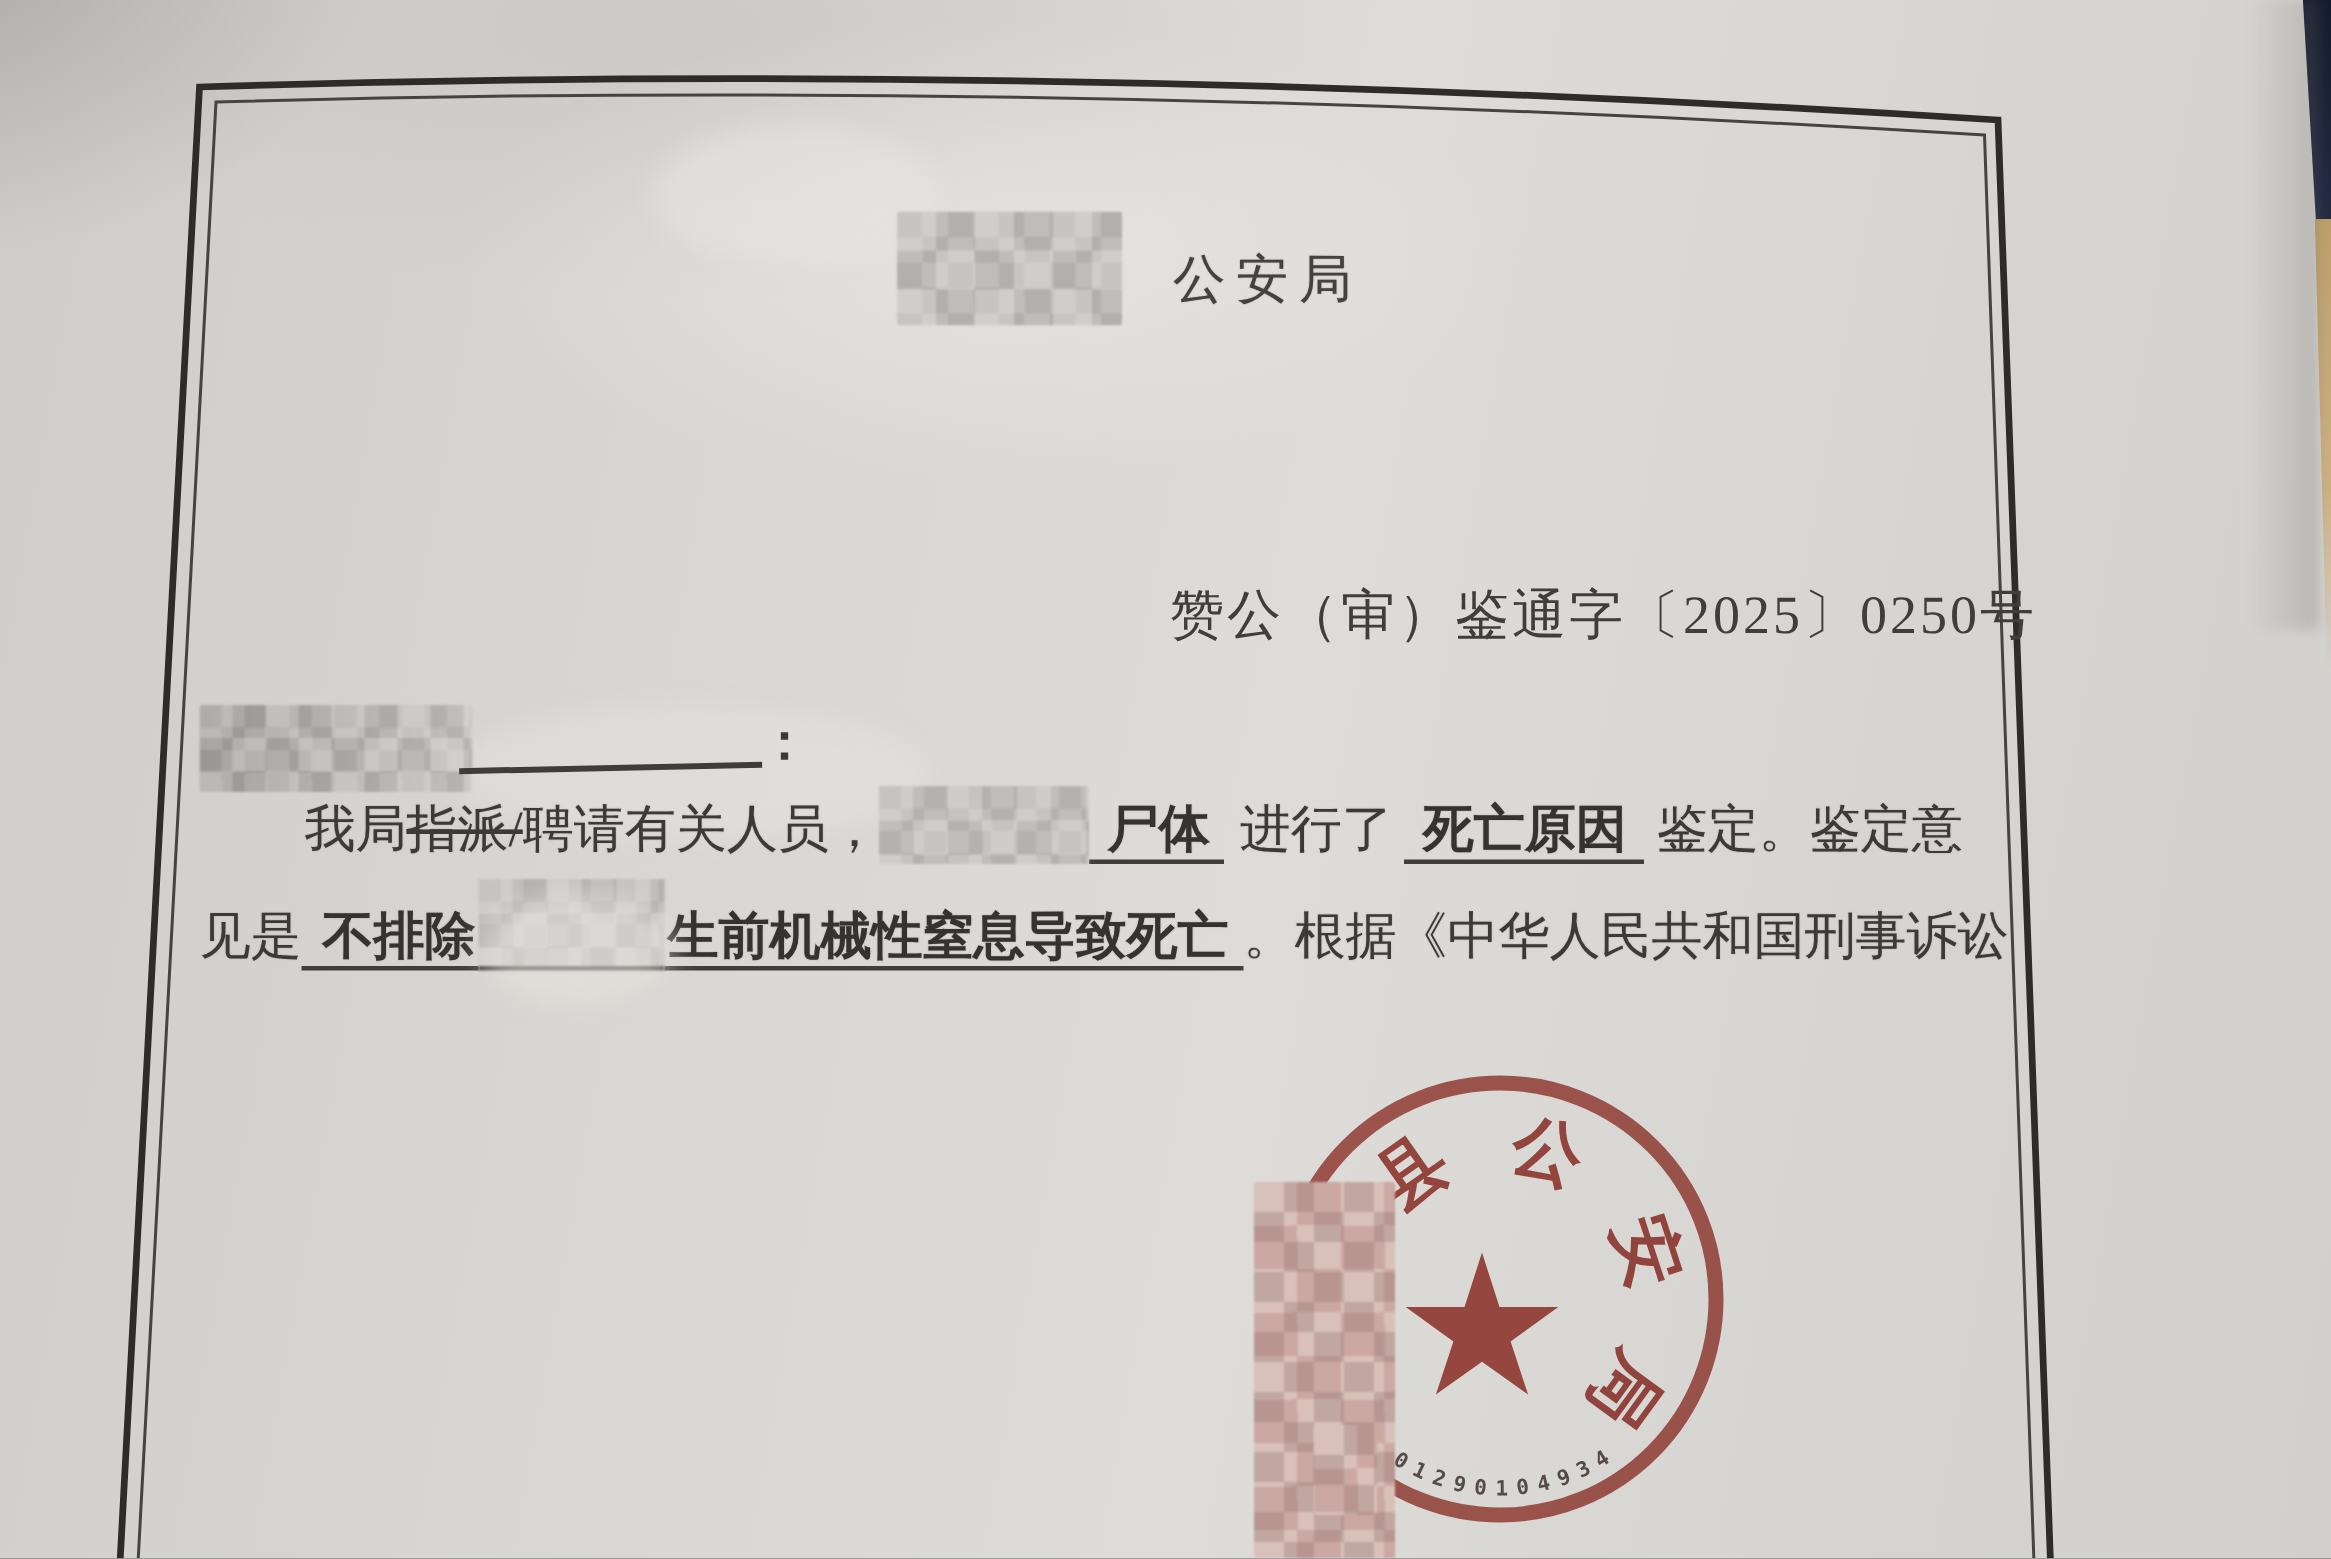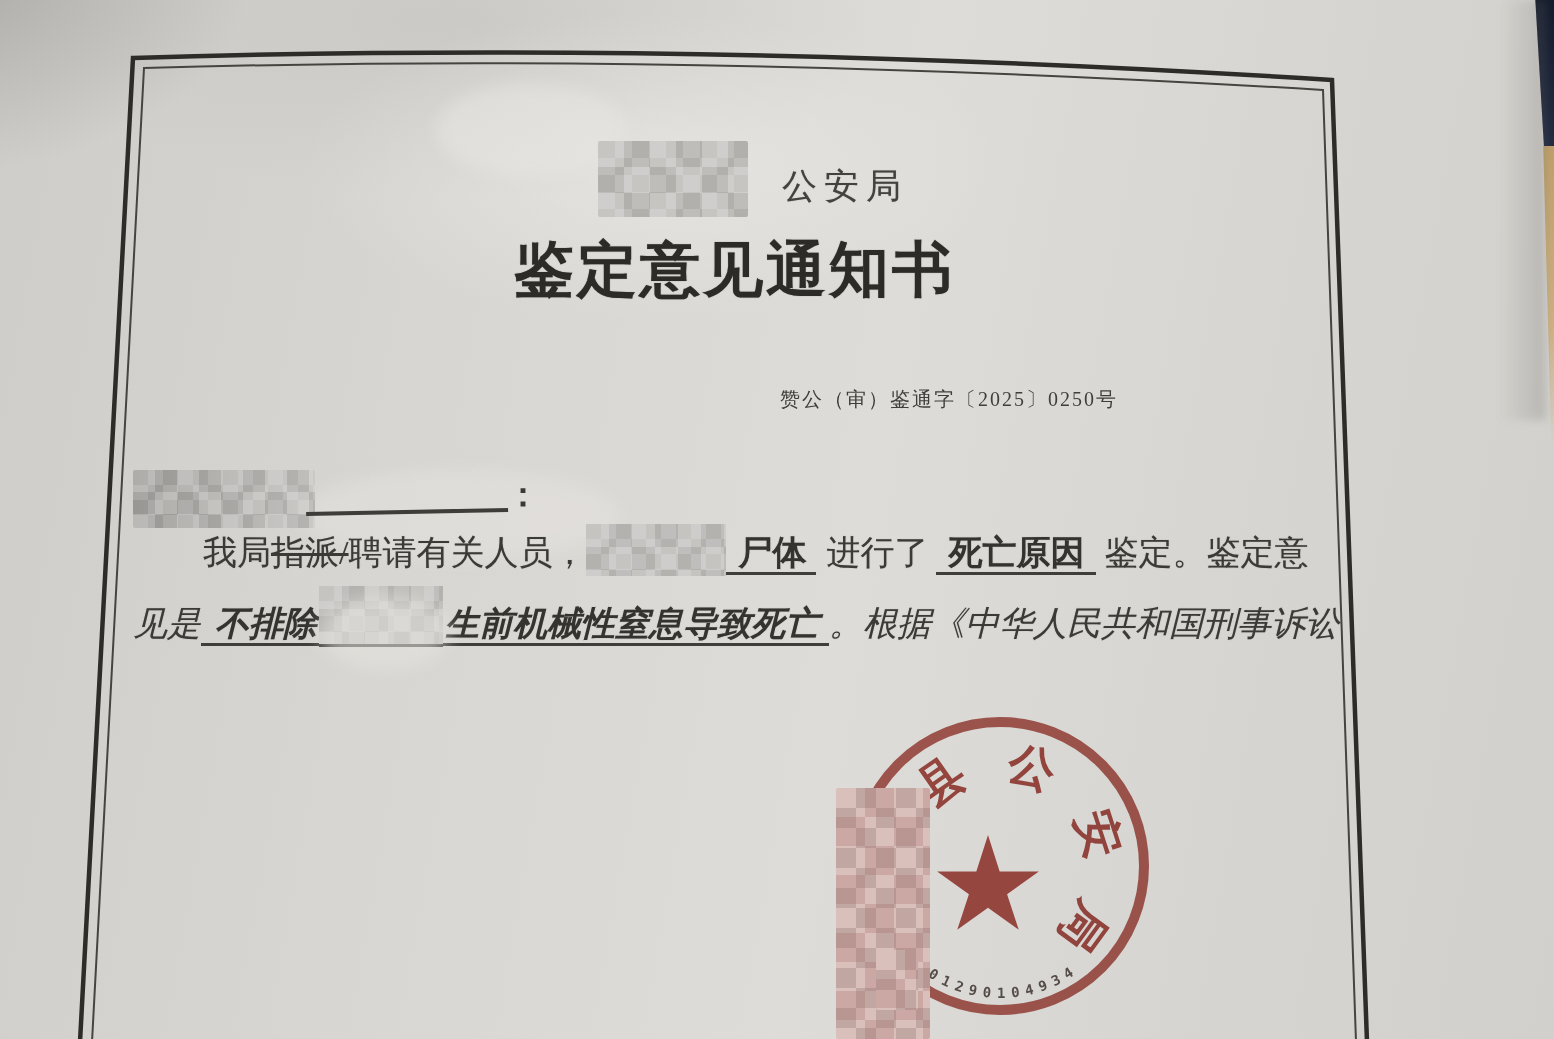--- a/index.html
+++ b/index.html
@@ -22,28 +22,28 @@
   .paper-edge-shade{position:absolute; right:8px; top:0; width:46px; height:420px;
     background:linear-gradient(90deg, rgba(0,0,0,0), rgba(104,102,98,.25));
     filter:blur(4px);}
   .frame-svg{position:absolute; left:0; top:0;}
   
   .t{position:absolute; color:#3b3936; white-space:nowrap;}
   .org{left:782px; top:163px; font-size:35px; letter-spacing:7px; color:#444240;
     text-shadow:0 0 1px rgba(60,58,55,.4);font-family:Liberation Serif, serif;}
   .title{left:514px; top:230px; font-size:60px; font-weight:bold; letter-spacing:3px;
     color:#2c2b28; text-shadow:0 0 1px rgba(40,39,36,.55);}
-  .refno{left:780px; top:386px; font-size:20px; letter-spacing:2px; color:#403e3b;}
+  .refno{left:780px; top:386px; font-size:36px; letter-spacing:2px; color:#403e3b;}
   .colon{left:506px; top:472px; font-size:34px; font-weight:bold;}
   .addr-underline{position:absolute; left:306px; top:500px; width:202px; height:10px;
     border-bottom:4px solid #3f3d3a; transform:rotate(-1.2deg);}
   .bodyline{font-size:34px; line-height:50px; color:#3b3a37;
     text-shadow:0 0 1px rgba(55,53,50,.35);}
   .l1{left:203px; top:524px;}
-  .l2{left:133px; top:586px;font-style:italic;}
+  .l2{left:133px; top:586px;}
   .l3{left:133px; top:646px; letter-spacing:1px;}
   .l4{left:133px; top:704px; letter-spacing:1px;}
   .strike{text-decoration:line-through; text-decoration-thickness:3px; text-decoration-color:#3b3a37;}
   .blank{font-weight:bold; border-bottom:3px solid #403e3b; color:#34332f;}
   .blank.b1{padding:0 10px 1px 12px;}
   .blank.b2{padding:0 12px 1px 12px; margin:0 8px;}
   .blank.b3l{padding:0 2px 1px 14px;}
   .blank.b3r{padding:0 10px 1px 2px;}
   .date{left:928px; top:836px; font-size:38px; letter-spacing:1px; color:#4a4845;}
   
@@ -97,21 +97,20 @@
     <path d="M80,1042 L133,58 Q700,40 1332,80 L1367,1042" fill="none" stroke="#2d2c28" stroke-width="4.5"></path>
     <path d="M92,1042 L144,68 Q700,52 1323,90 L1356,1042" fill="none" stroke="#45443e" stroke-width="2"></path>
   </svg>
 
   <div class="smudge sm1"></div>
   <div class="smudge sm2"></div>
 
   <div class="t org">公安局</div>
   <div class="mosaic mz-gray m-header"></div>
 
-  <div class="t title">鉴定意见通知书</div>
 
   <div class="t refno">赞公（审）鉴通字〔2025〕0250号</div>
 
   <div class="mosaic m-addr"></div>
   <div class="addr-underline"></div>
   <div class="t colon">：</div>
 
   <div class="t bodyline l1">
     <span>我局</span><span class="strike">指派/</span><span>聘请有关人员，</span><span class="mz-inline" style="width:140px;height:52px;"></span><span class="blank b1">尸体</span><span style="margin-left:10px;">进行了</span><span class="blank b2">死亡原因</span><span>鉴定。鉴定意</span>
   </div>

